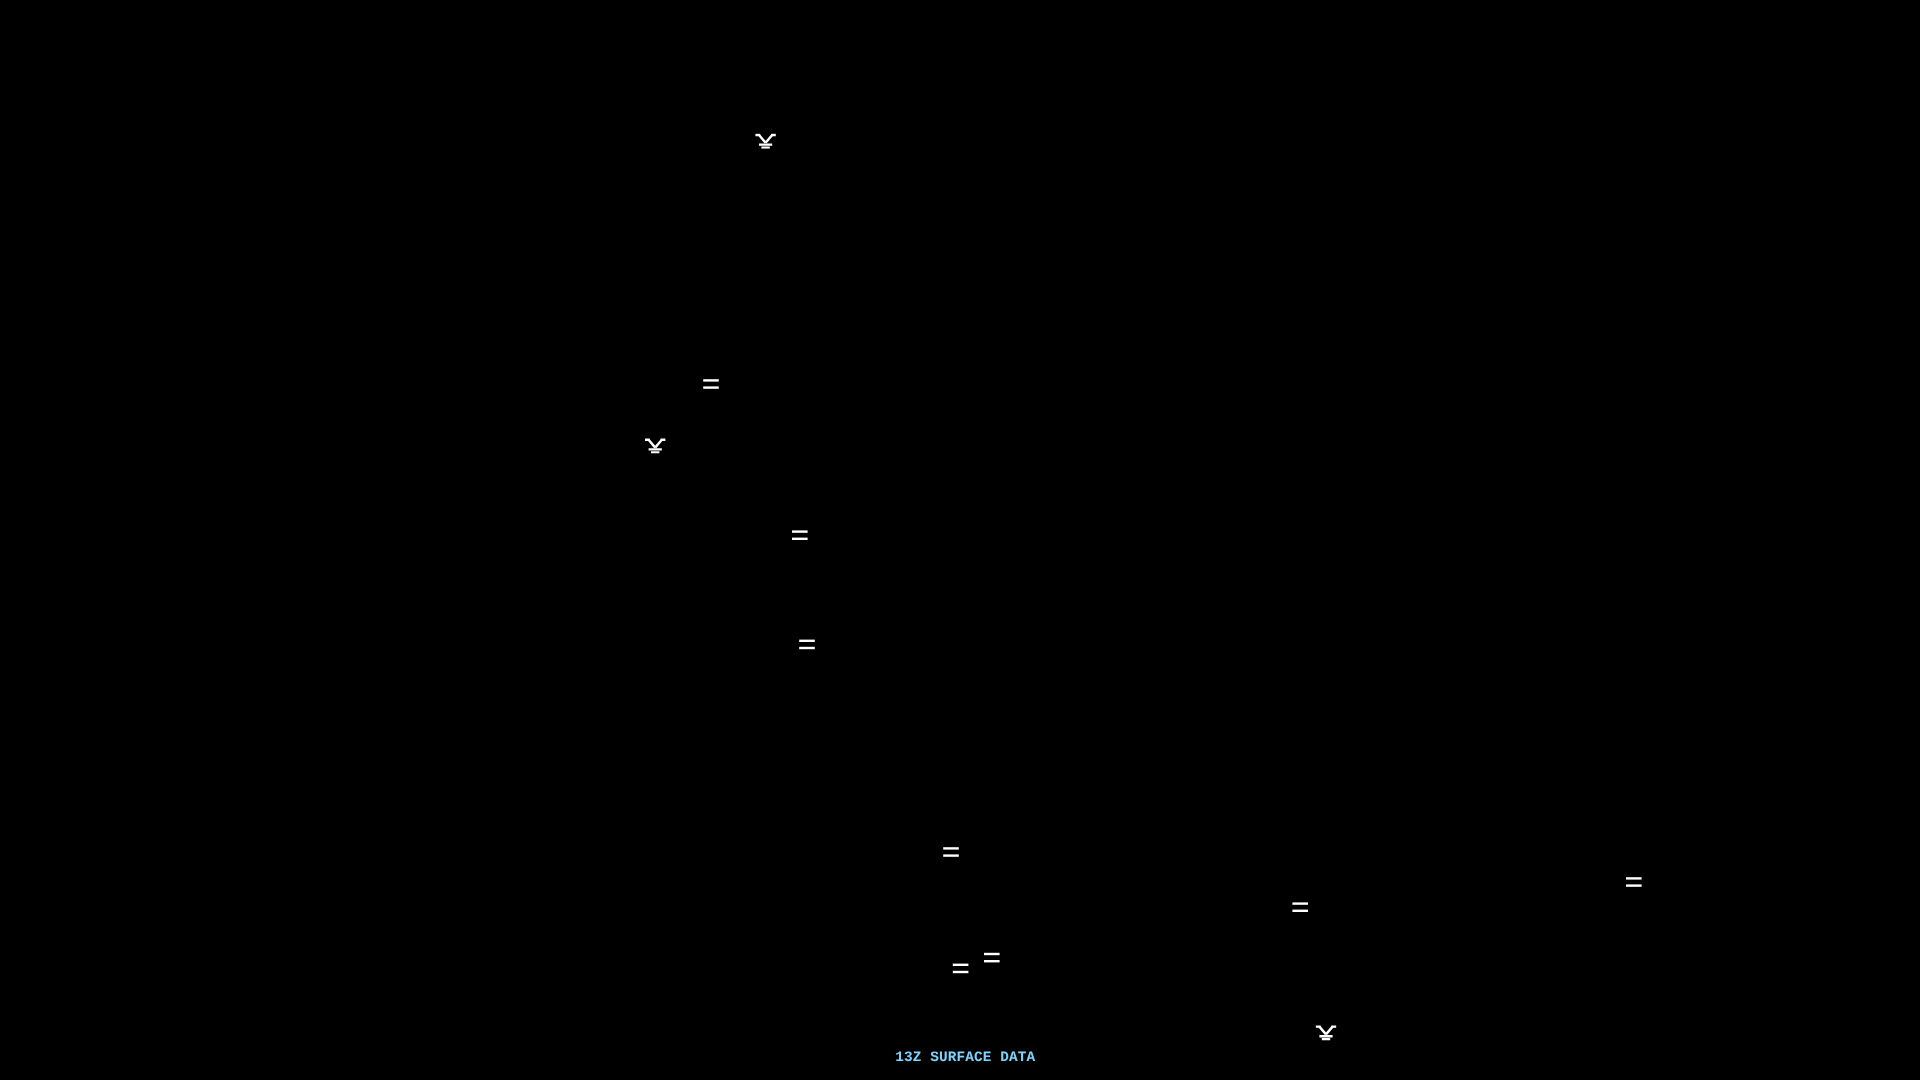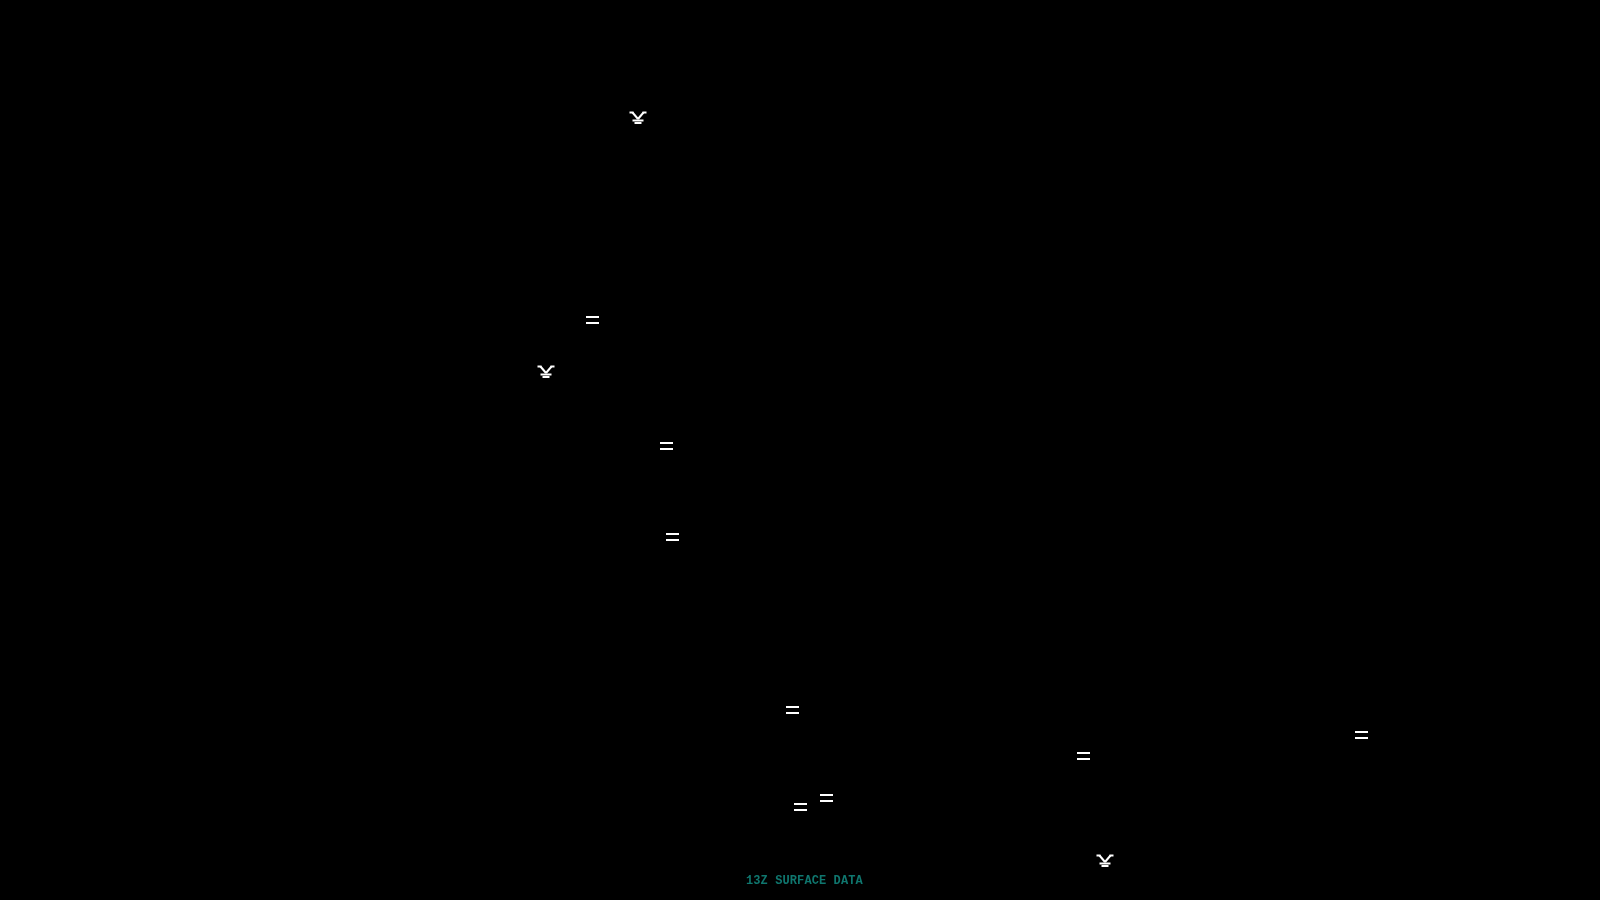--- a/index.html
+++ b/index.html
@@ -34,21 +34,21 @@
     width: 18px;
     height: 13px;
   }
   .sym-veq svg {
     display: block;
   }
   .plot-title {
     position: absolute;
     top: 875px;
     left: 746px;
-    color: #0f766e;
+    color: #7dd3fc;
     font-family: "Liberation Mono", monospace;
     font-size: 12px;
     font-weight: bold;
     letter-spacing: 0.1px;
     white-space: pre;
     line-height: 13px;
   }
 </style>
 </head>
 <body>

